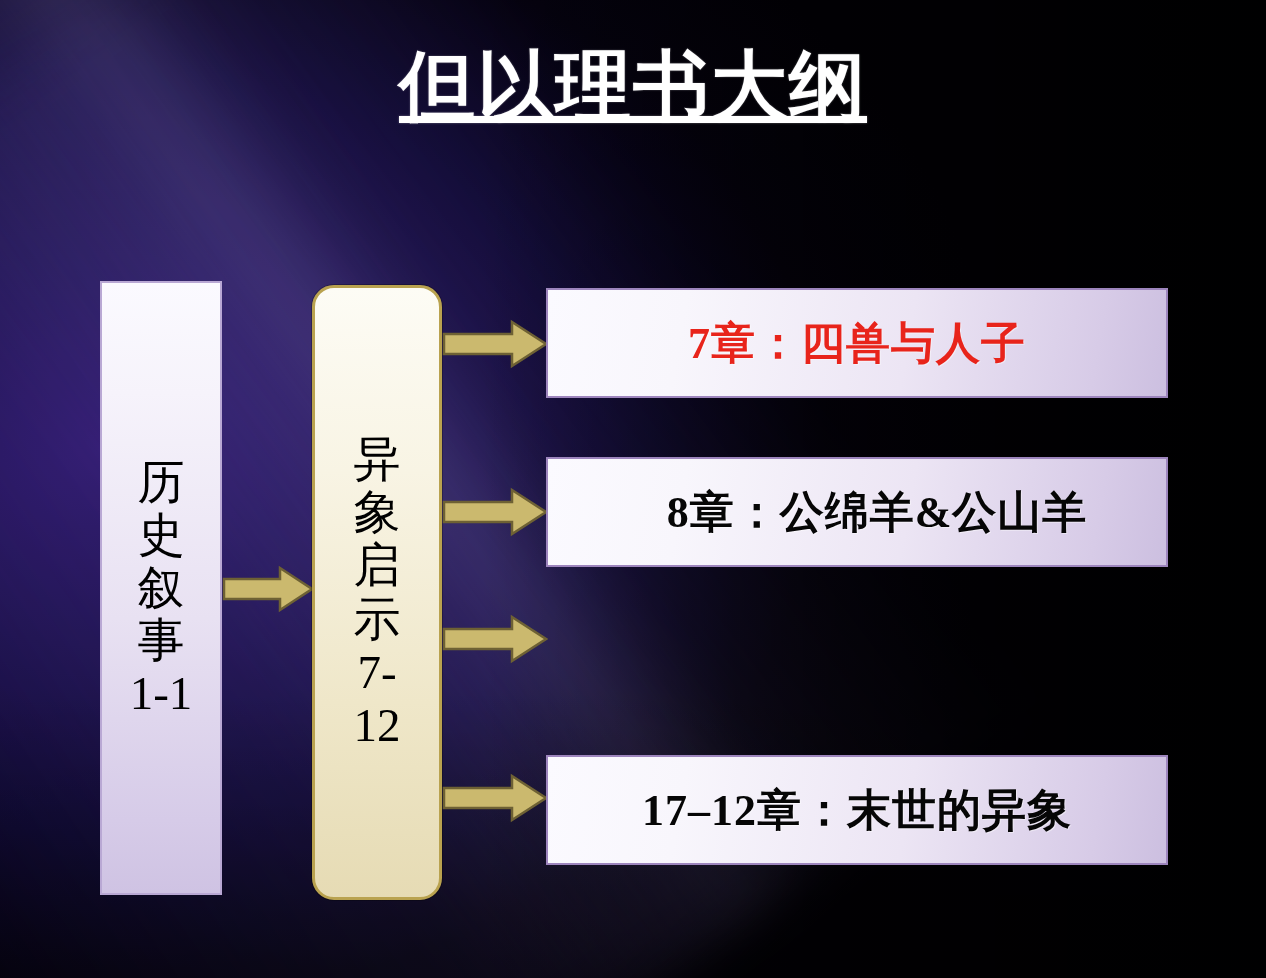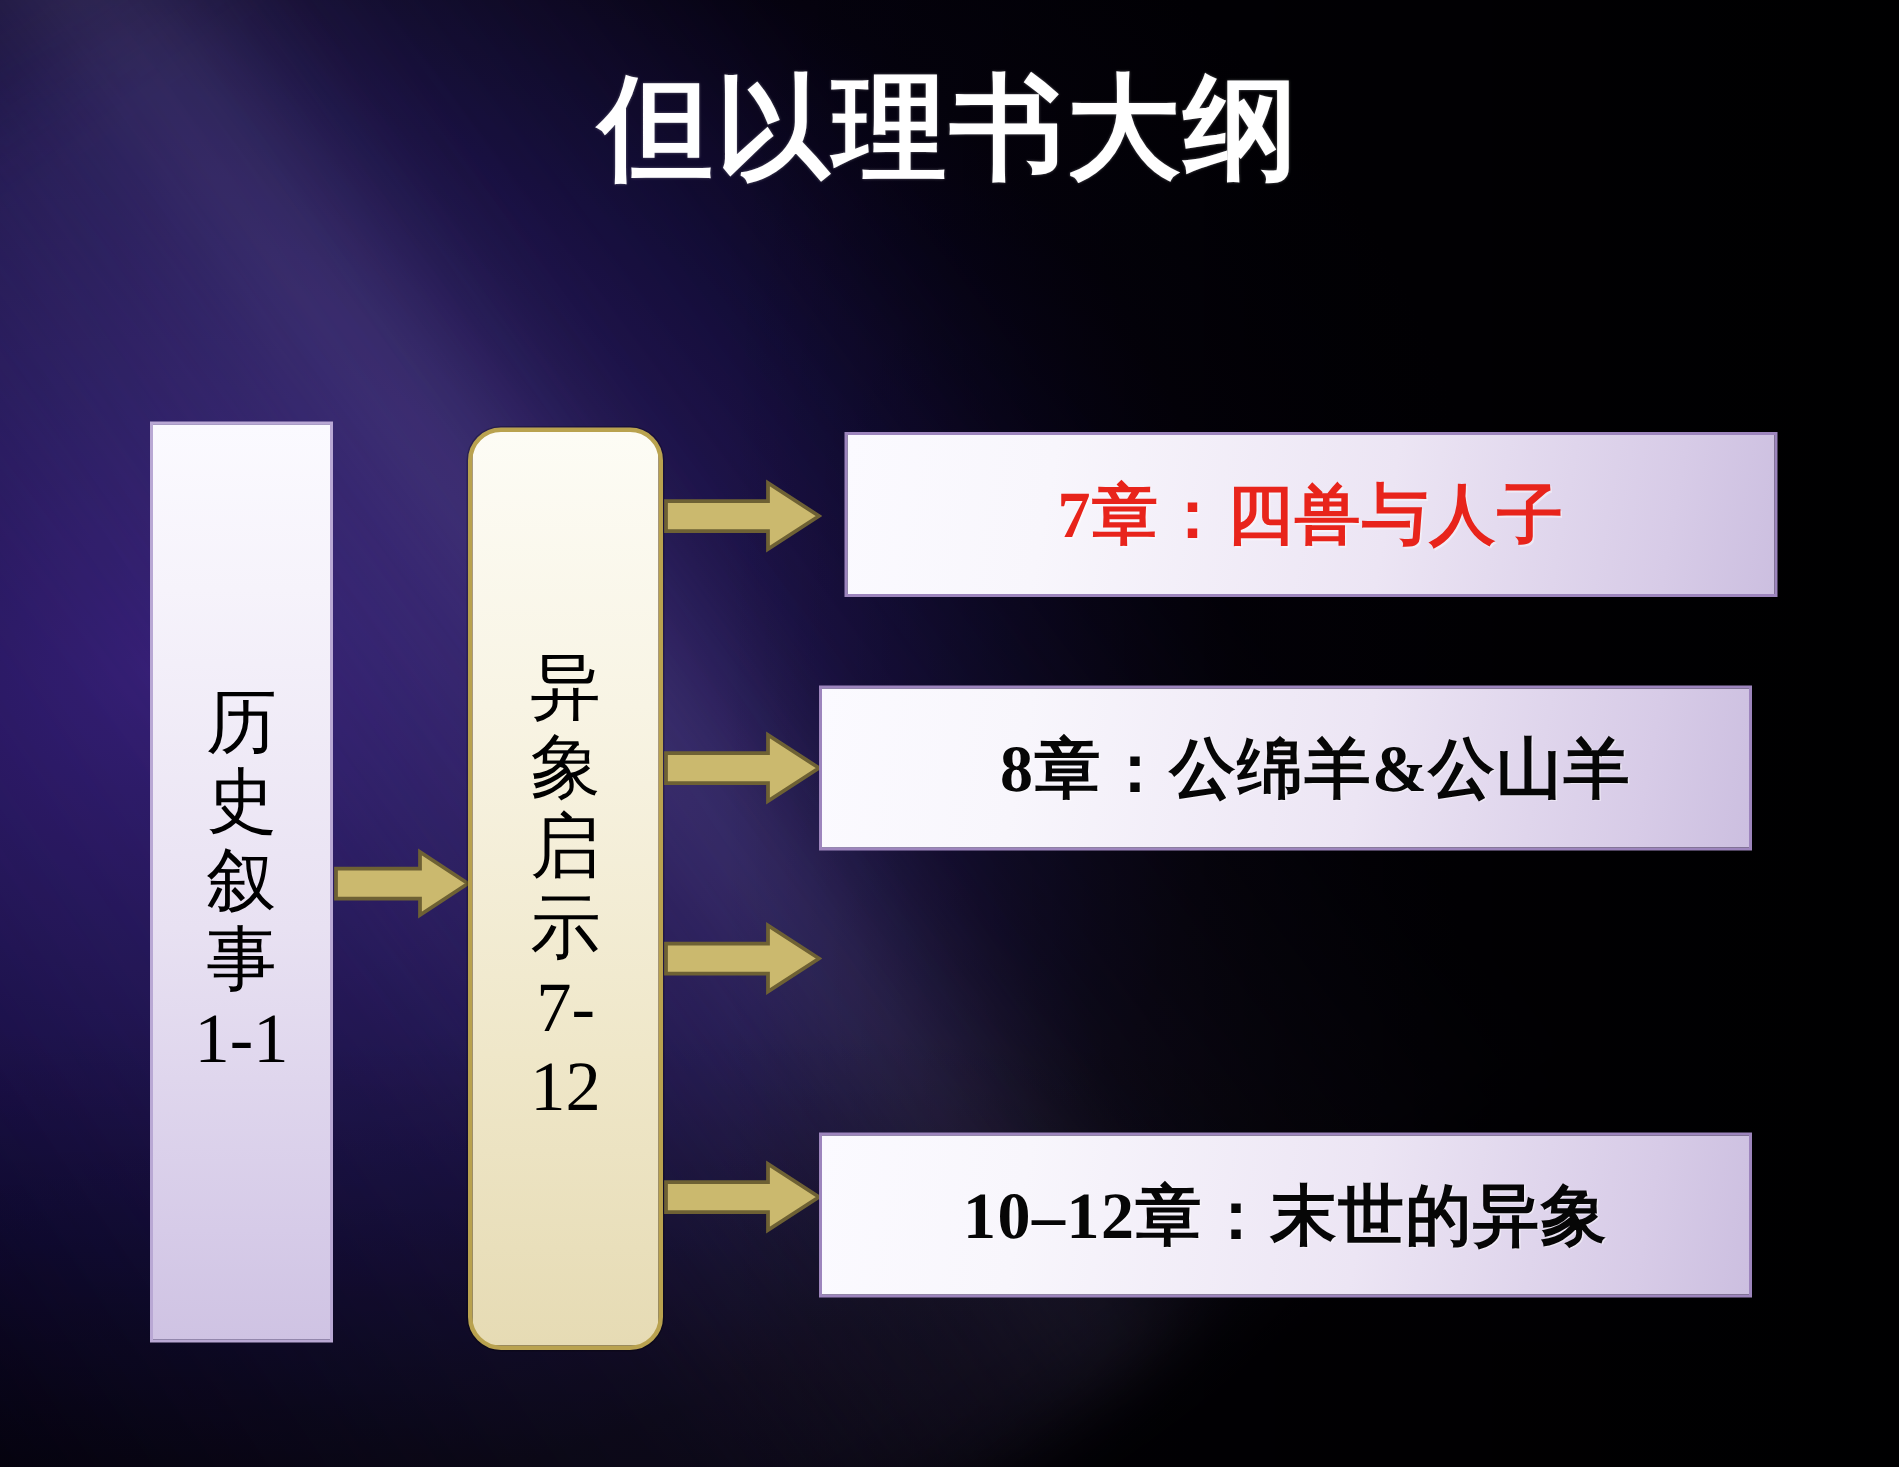--- a/index.html
+++ b/index.html
@@ -164,21 +164,21 @@
 <body>
 
 <div id="slide">
 
   <div class="bg-base"></div>
   <div class="bg-beam"></div>
   <div class="bg-beam2"></div>
   <div class="bg-dark-right"></div>
   <div class="bg-dark-bottom"></div>
 
-  <div id="title" style="color: rgb(255, 255, 255);">但以理书大纲</div>
+  <div id="title" style="color: rgb(255, 255, 255); text-decoration: underline;">但以理书大纲</div>
 
   <div id="box-history" class="vbox">
     <div class="vtext">
       <span>历</span>
       <span>史</span>
       <span>叙</span>
       <span>事</span>
       <span>1-1</span>
     </div>
   </div>
@@ -214,17 +214,17 @@
     <svg width="106" height="50" viewBox="0 0 106 50">
       <polygon points="2,15 70,15 70,3 104,25 70,47 70,35 2,35" fill="#cbb96e" stroke="#6e6134" stroke-width="2.5" stroke-linejoin="miter"></polygon>
     </svg>
   </div>
   <div class="arrow" style="left:442px; top:773px;">
     <svg width="106" height="50" viewBox="0 0 106 50">
       <polygon points="2,15 70,15 70,3 104,25 70,47 70,35 2,35" fill="#cbb96e" stroke="#6e6134" stroke-width="2.5" stroke-linejoin="miter"></polygon>
     </svg>
   </div>
 
-  <div id="chapter-box-0" class="chapter-box accent" style="color: rgb(232, 36, 27); margin-left: 17px;">7章：四兽与人子</div>
+  <div id="chapter-box-0" class="chapter-box accent" style="color: rgb(232, 36, 27);">7章：四兽与人子</div>
   <div id="chapter-box-1" class="chapter-box" style="color: rgb(6, 6, 6); padding-left: 40px;">8章：公绵羊&amp;公山羊</div>
-  <div id="chapter-box-3" class="chapter-box" style="color: rgb(6, 6, 6);">10–12章：末世的异象</div>
+  <div id="chapter-box-3" class="chapter-box" style="color: rgb(6, 6, 6);">17–12章：末世的异象</div>
 
 </div>
 
 </body></html>

